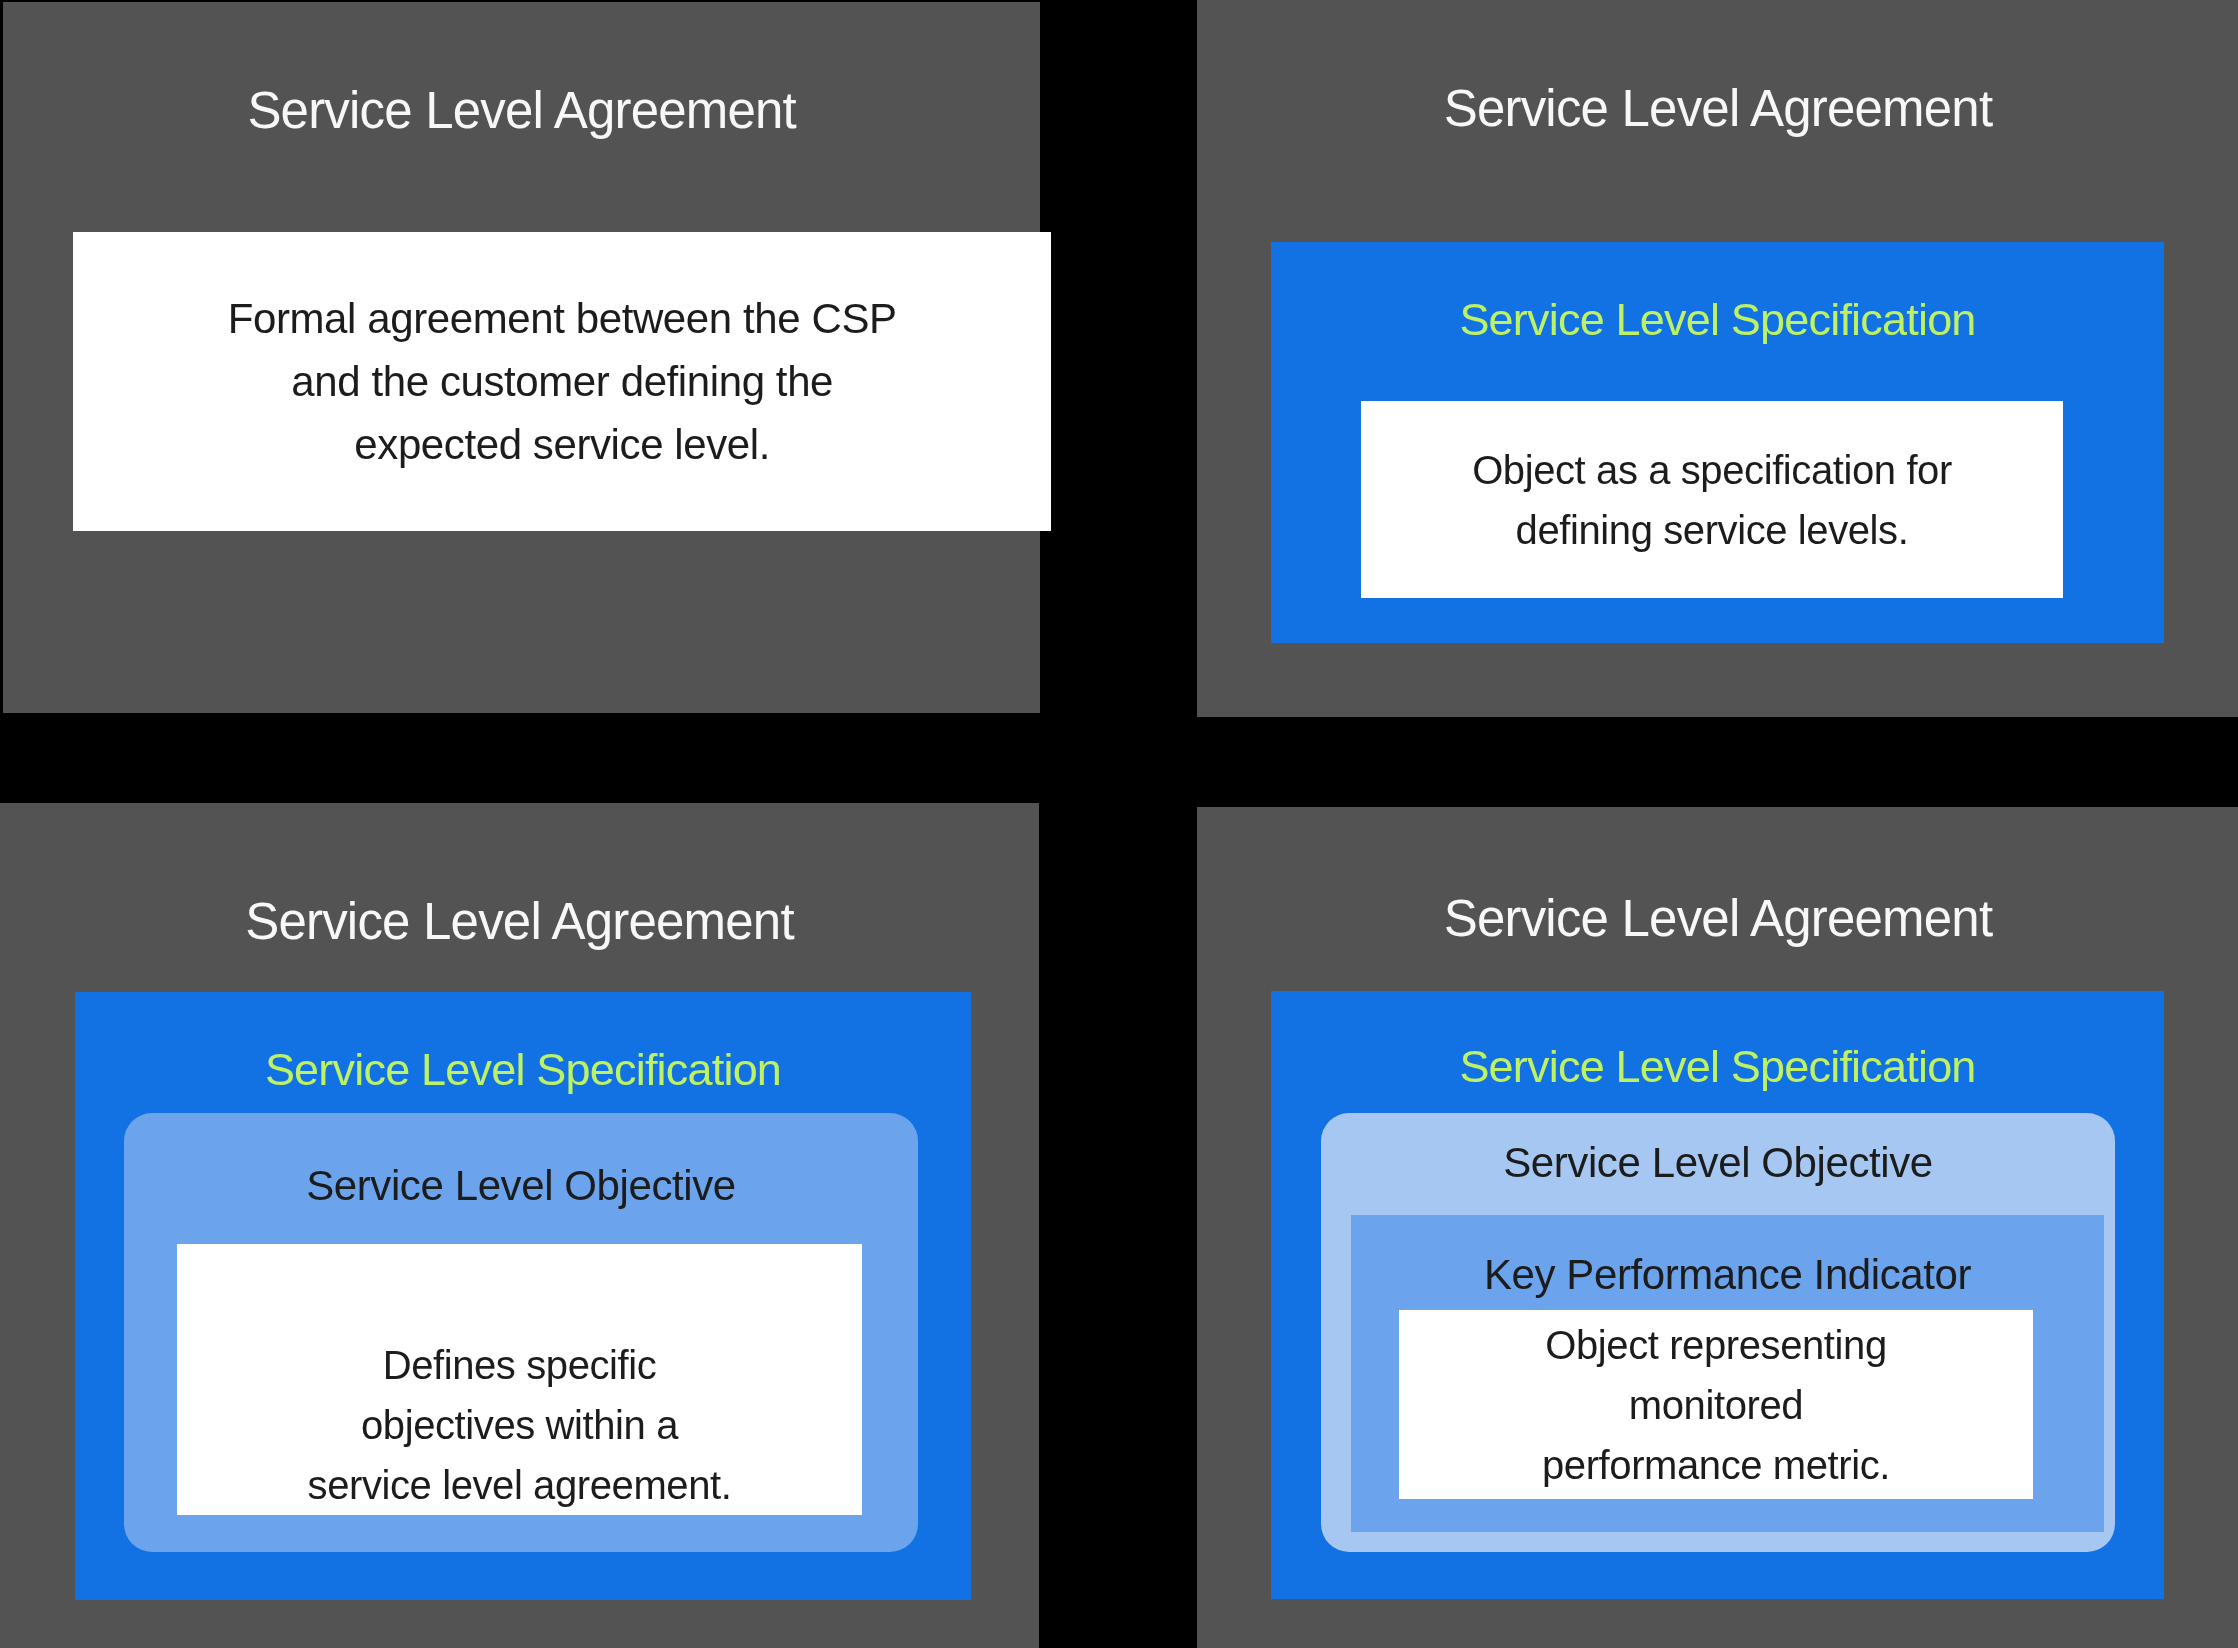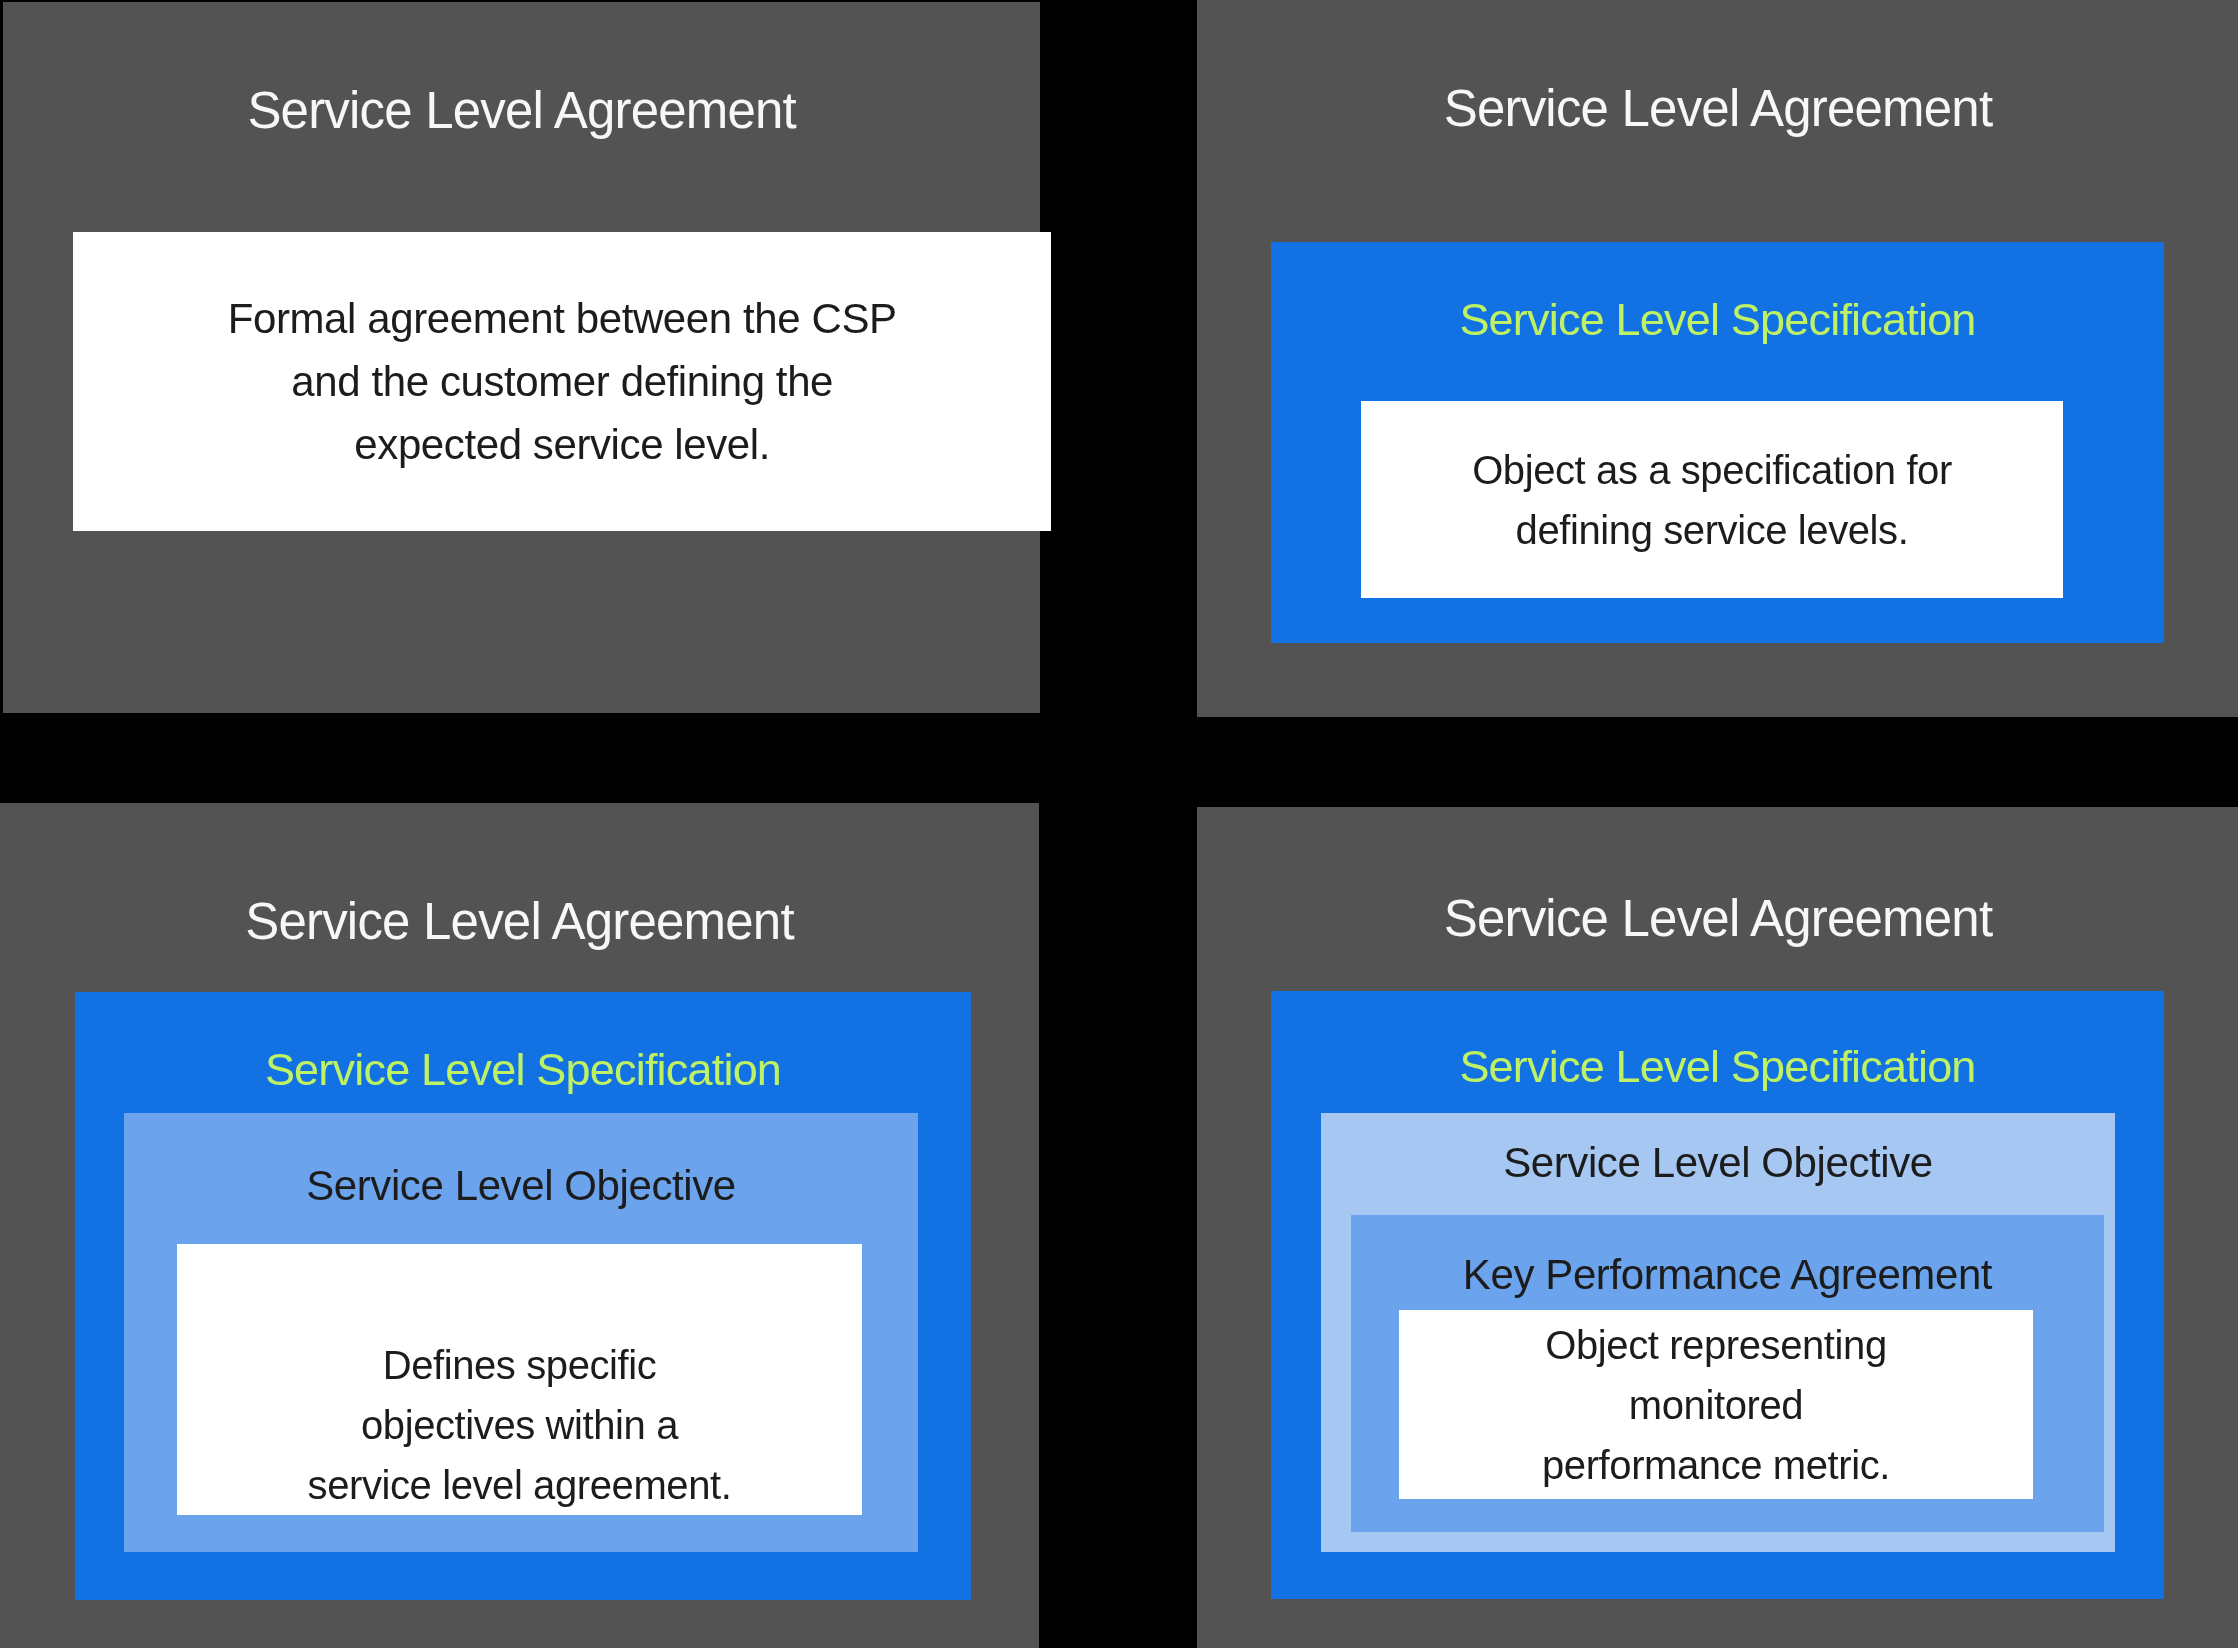--- a/index.html
+++ b/index.html
@@ -51,21 +51,21 @@
     text-align: center;
     font-size: 45px;
     line-height: 1.25;
     color: #bef264;
     letter-spacing: -0.8px;
   }
   .q2 .sls-title { top: 50px; }
   .q3 .sls-title { top: 50px; }
   .q4 .sls-title { top: 48px; }
 
-  .slo-box { position: absolute; }
+  .slo-box { position: absolute; border-radius: 28px; }
   .q3 .slo-box { background: #6ba4ec; left: 49px; top: 121px; width: 794px; height: 439px; }
   .q4 .slo-box { background: #a5c7f1; left: 50px; top: 122px; width: 794px; height: 439px; }
 
   .slo-title {
     position: absolute;
     left: 0; right: 0;
     text-align: center;
     font-size: 42px;
     line-height: 1.25;
     color: #1c1c1c;
@@ -150,21 +150,21 @@
   </div>
 </div>
 
 <div class="quad q4">
   <div class="q-title">Service Level Agreement</div>
   <div class="blue-box">
     <div class="sls-title">Service Level Specification</div>
     <div class="slo-box">
       <div class="slo-title">Service Level Objective</div>
       <div class="kpi-box">
-        <div class="kpi-title">Key Performance Agreement</div>
+        <div class="kpi-title">Key Performance Indicator</div>
         <div class="white-box">
           <div class="body-text">Object representing
 monitored
 performance metric.</div>
         </div>
       </div>
     </div>
   </div>
 </div>
 

